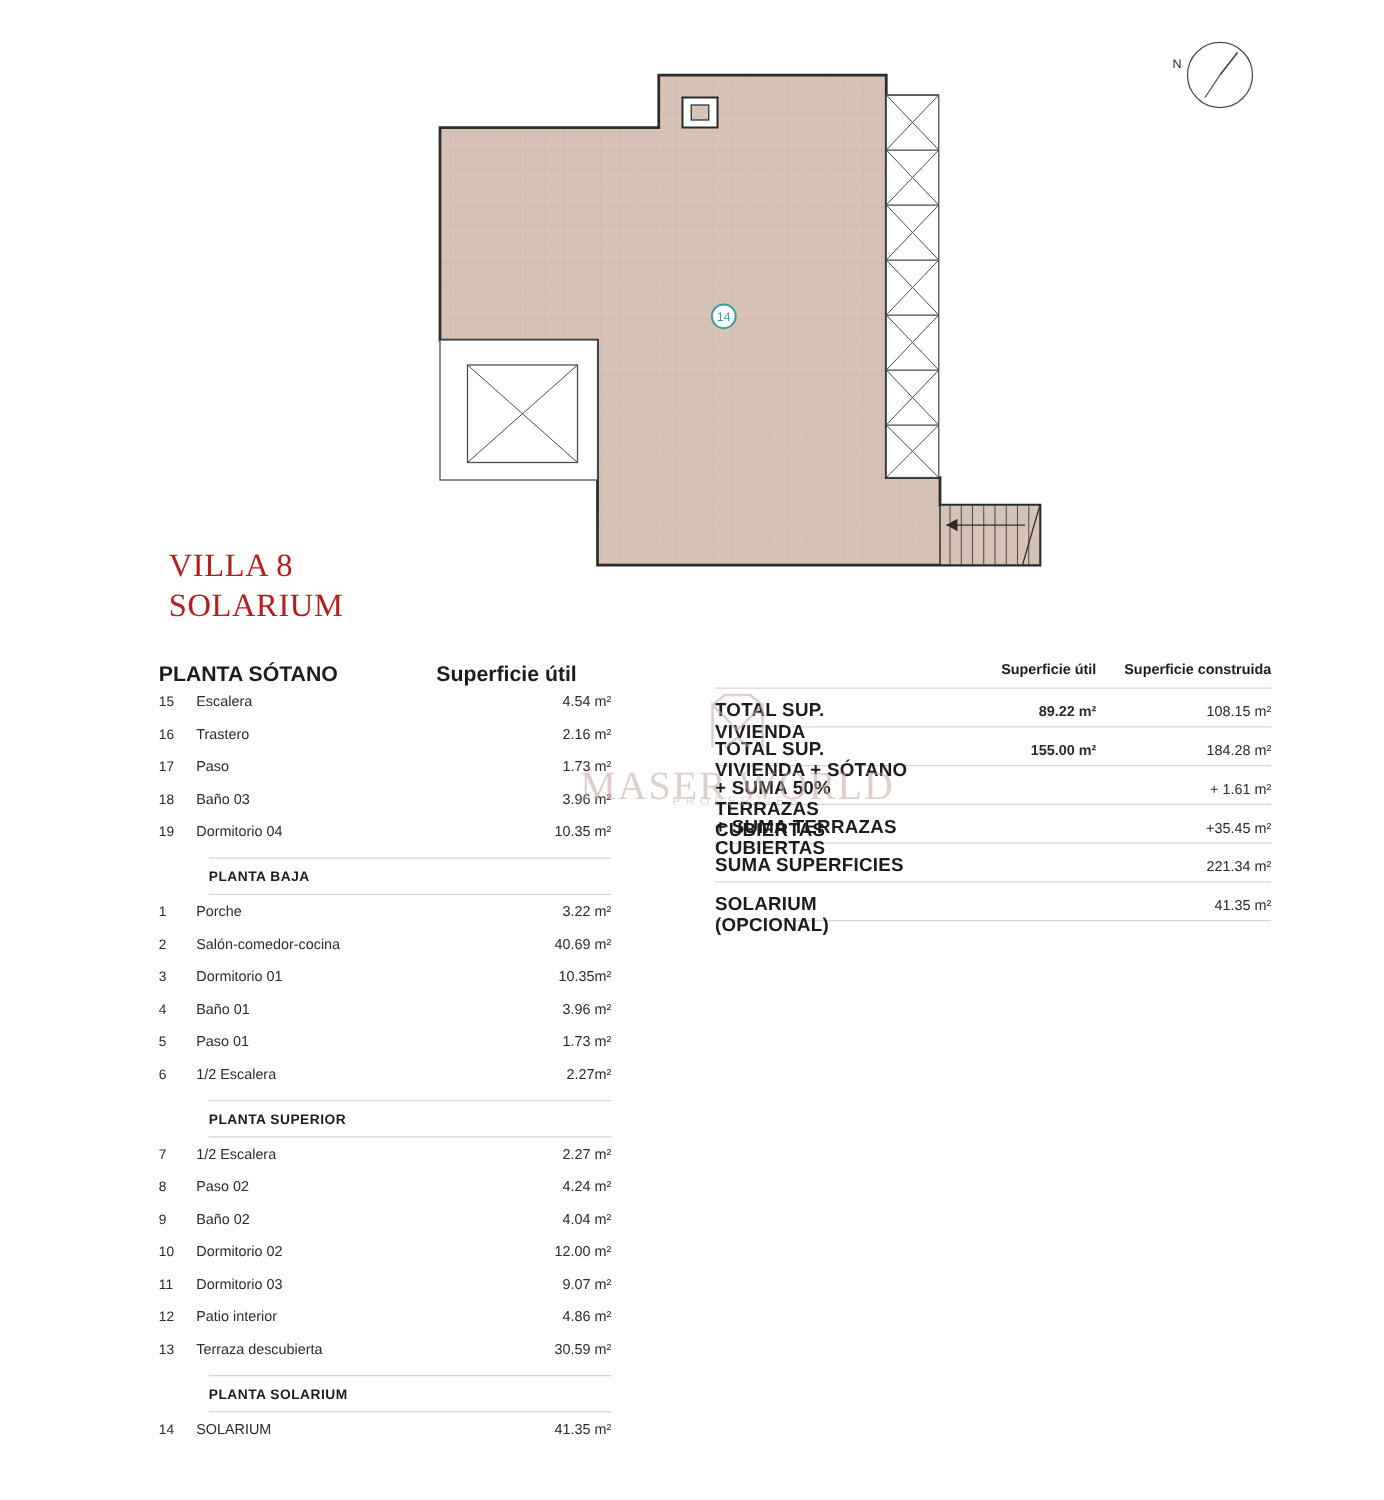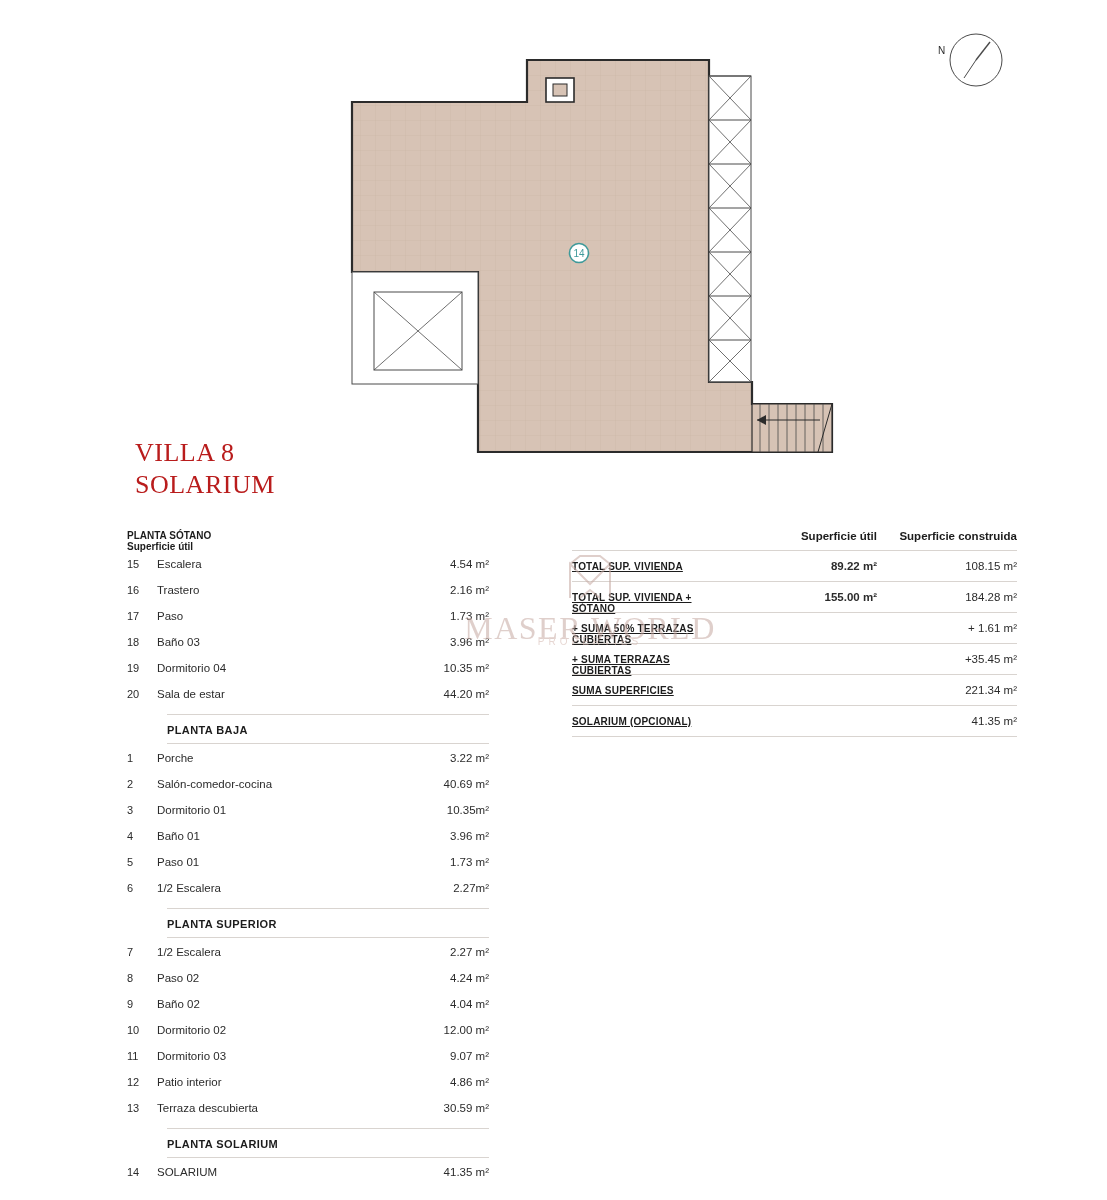--- a/index.html
+++ b/index.html
@@ -58,24 +58,23 @@
     position: absolute;
     left: 572px;
     top: 530px;
     width: 445px;
     font-size: 11.5px;
   }
 
   .col-head {
     display: flex;
     font-weight: bold;
-    font-size: 10px;
+    font-size: 17px;
     color: #1c1c1c;
     padding-bottom: 6px;
-    flex-direction: column;
   }
   .section-head {
     font-weight: bold;
     font-size: 11px;
     letter-spacing: 0.4px;
     color: #1c1c1c;
     padding: 9px 0 7px 0;
     border-top: 1px solid #d9d4d0;
     border-bottom: 1px solid #d9d4d0;
     margin-left: 40px;
@@ -118,25 +117,24 @@
   .rrow {
     display: flex;
     align-items: baseline;
     height: 30px;
     border-top: 1px solid #d9d4d0;
   }
   .rrow.last { border-bottom: 1px solid #d9d4d0; }
   .rrow .label {
     flex: 1;
     font-weight: bold;
-    font-size: 10px;
+    font-size: 15px;
     letter-spacing: 0.2px;
     color: #1c1c1c;
     padding-top: 9px;
-    text-decoration: underline;
   }
   .rrow .v1 {
     width: 150px;
     text-align: right;
     font-size: 11.5px;
     font-weight: bold;
     padding-top: 9px;
   }
   .rrow .v2 {
     width: 140px;
@@ -331,25 +329,20 @@
     <div class="row">
       <span class="num">18</span>
       <span class="name">Baño 03</span>
       <span class="area">3.96 m²</span>
     </div>
     <div class="row">
       <span class="num">19</span>
       <span class="name">Dormitorio 04</span>
       <span class="area">10.35 m²</span>
     </div>
-    <div class="row">
-      <span class="num">20</span>
-      <span class="name">Sala de estar</span>
-      <span class="area">44.20 m²</span>
-    </div>
   </div>
 
   <div class="section-head">PLANTA BAJA</div>
   <div style="padding-top:8px">
     <div class="row">
       <span class="num">1</span>
       <span class="name">Porche</span>
       <span class="area">3.22 m²</span>
     </div>
     <div class="row">

